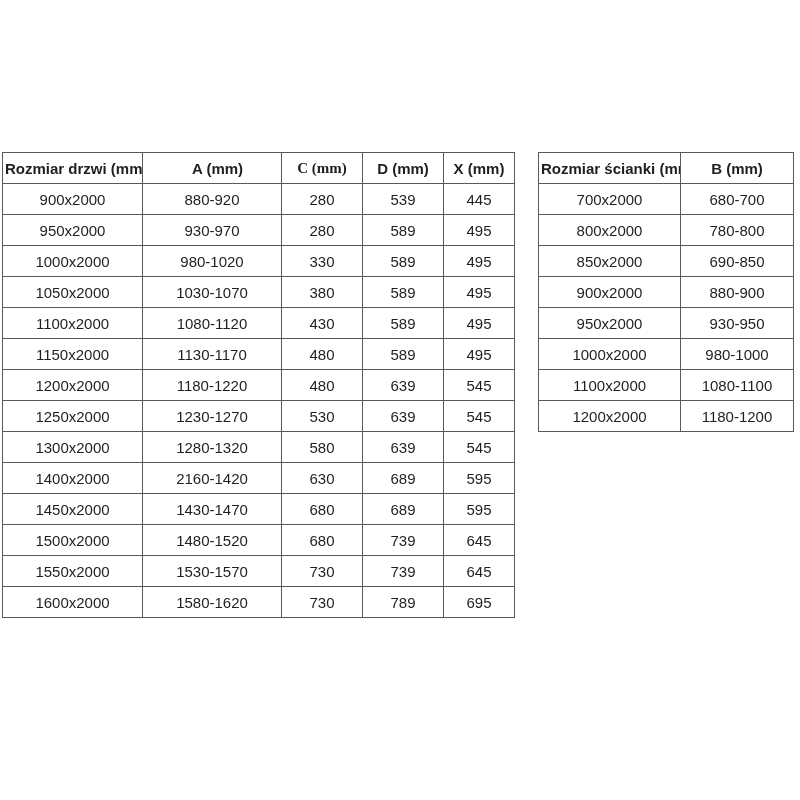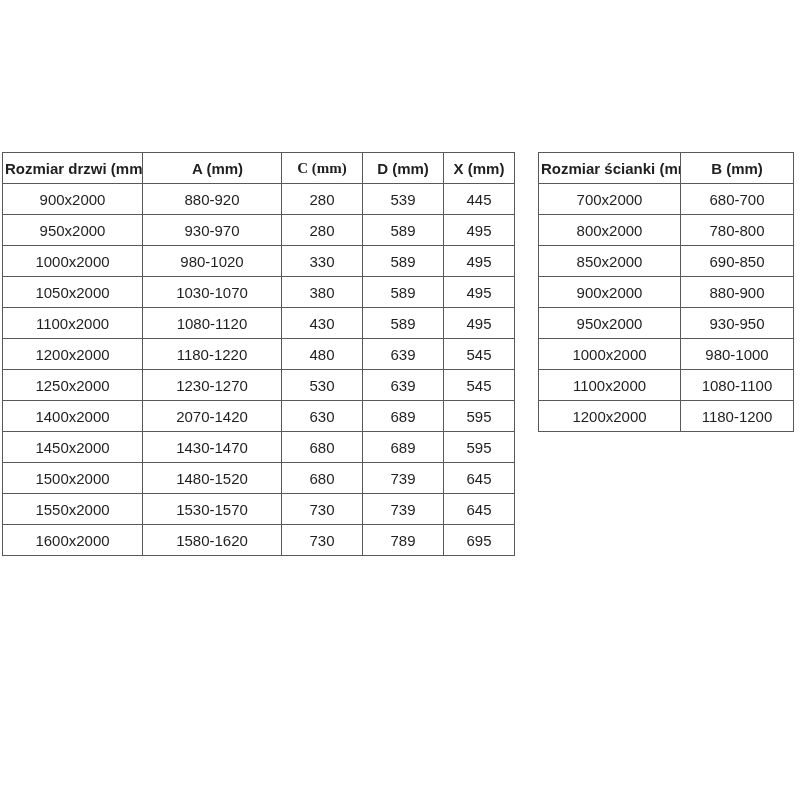--- a/index.html
+++ b/index.html
@@ -101,36 +101,50 @@
           <td>495</td>
         </tr>
         <tr>
           <td>1100x2000</td>
           <td>1080-1120</td>
           <td>430</td>
           <td>589</td>
           <td>495</td>
         </tr>
         <tr>
+          <td>1150x2000</td>
+          <td>1130-1170</td>
+          <td>480</td>
+          <td>589</td>
+          <td>495</td>
+        </tr>
+        <tr>
           <td>1200x2000</td>
           <td>1180-1220</td>
           <td>480</td>
           <td>639</td>
           <td>545</td>
         </tr>
         <tr>
           <td>1250x2000</td>
           <td>1230-1270</td>
           <td>530</td>
           <td>639</td>
           <td>545</td>
         </tr>
         <tr>
+          <td>1300x2000</td>
+          <td>1280-1320</td>
+          <td>580</td>
+          <td>639</td>
+          <td>545</td>
+        </tr>
+        <tr>
           <td>1400x2000</td>
-          <td>2070-1420</td>
+          <td>2160-1420</td>
           <td>630</td>
           <td>689</td>
           <td>595</td>
         </tr>
         <tr>
           <td>1450x2000</td>
           <td>1430-1470</td>
           <td>680</td>
           <td>689</td>
           <td>595</td>

